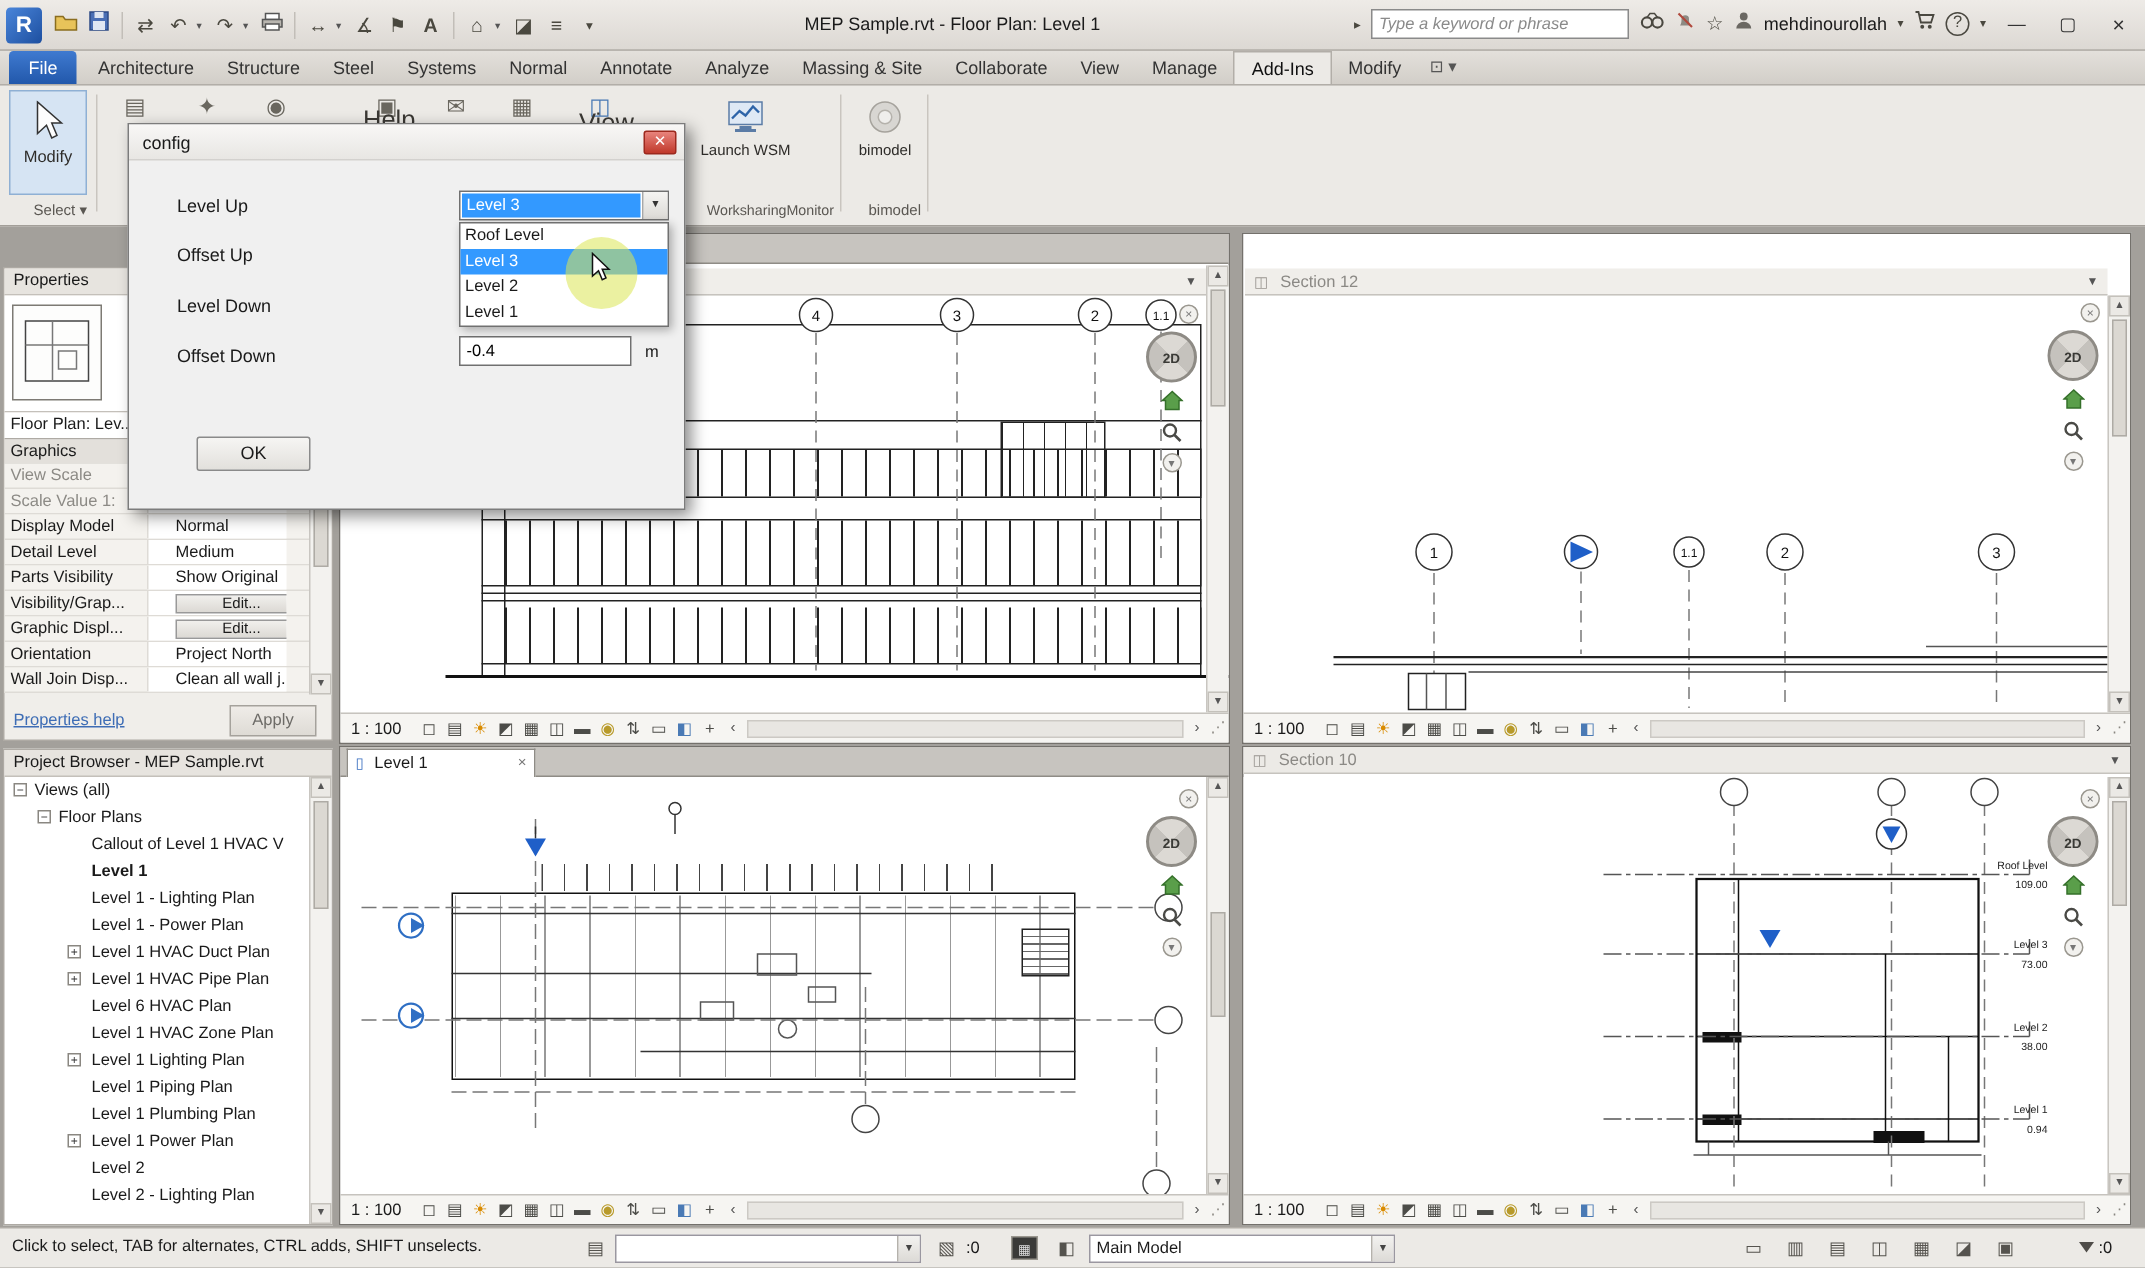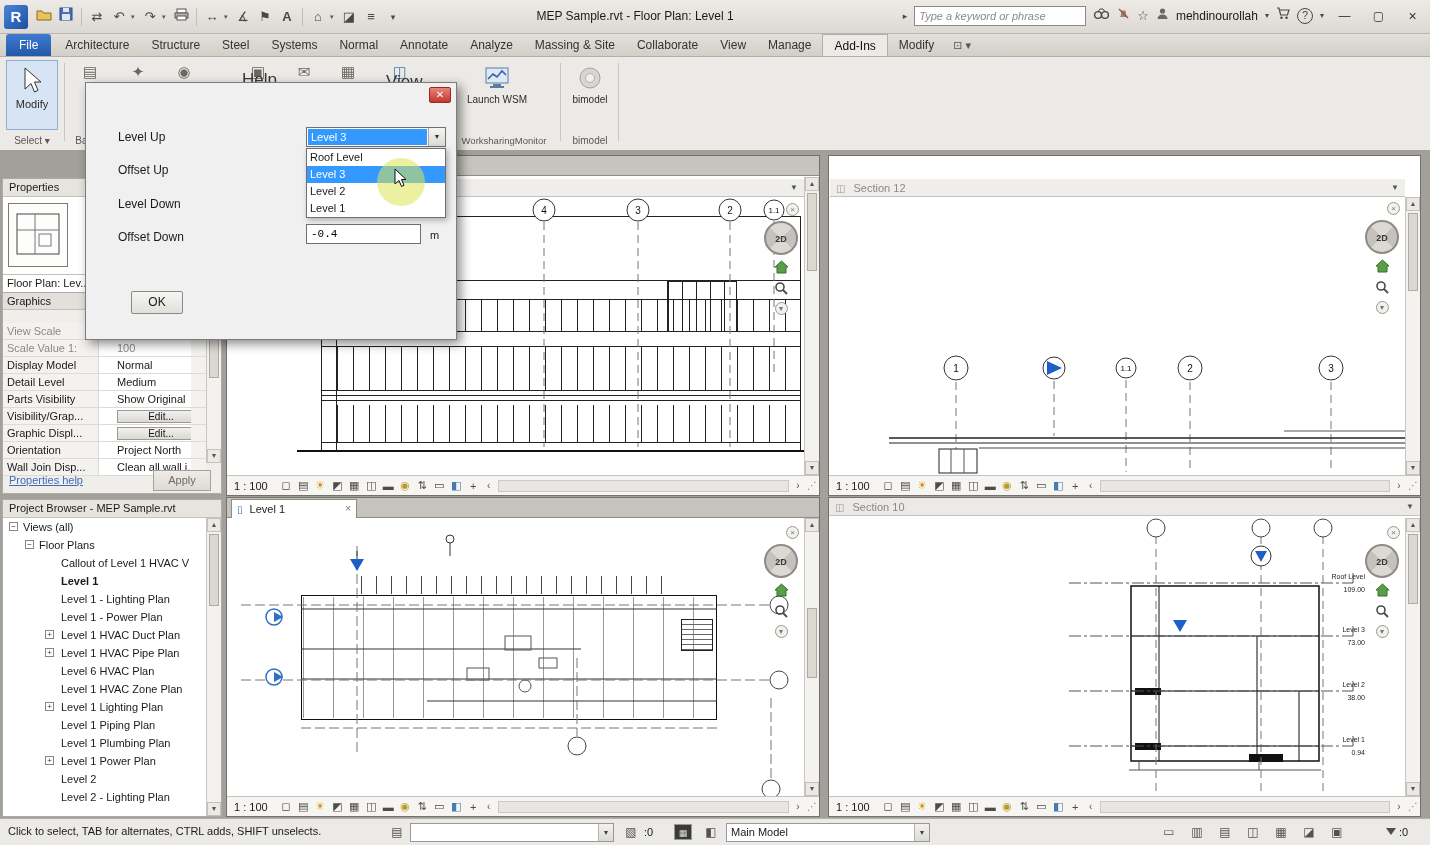--- a/index.html
+++ b/index.html
@@ -23,38 +23,38 @@
 
 #tabrow{left:0;top:34px;width:1430px;height:23px;background:linear-gradient(#e3e0db,#d2cec8);border-bottom:1px solid #b2aea8;display:flex;align-items:flex-end;padding-left:6px}
 .rtab{padding:0 11px;height:22px;line-height:22px;font-size:12px;color:#333;white-space:nowrap}
 .rtab.file{background:linear-gradient(#3f7ad0,#2258ab);color:#fff;border-radius:3px 3px 0 0;margin-right:3px;padding:0 13px}
 .rtab.active{background:#eceae6;border:1px solid #b2aea8;border-bottom:none;color:#111}
 .paneltoggle{margin-left:8px;height:22px;line-height:22px;color:#555;font-size:11px}
 
 #ribbon{left:0;top:57px;width:1430px;height:94px;background:#eceae6;border-bottom:1px solid #a39f99}
 .bigbtn{position:absolute;text-align:center;font-size:11px;color:#2e2c29}
 .bigbtn .bico{display:block;margin:2px auto 1px auto}
-.plabel{position:absolute;top:78px;font-size:10px;color:#5a5752;text-align:center;white-space:nowrap}
+.plabel{position:absolute;top:78px;font-size:10px;color:#5a5752;text-align:right;white-space:nowrap}
 .psep{position:absolute;top:6px;height:78px;width:1px;background:#c9c5bf}
 .ricon{position:absolute;top:3px;width:24px;height:24px;text-align:center;line-height:24px;font-size:15px;color:#6a675f}
 .rfrag{position:absolute;font-size:17px;color:#3a3834}
 
 #dialog{left:85px;top:82px;width:372px;height:258px;background:#f0f0f0;border:1px solid #7c7c7c;box-shadow:4px 4px 10px rgba(0,0,0,.45);z-index:100}
 #dlgtitle{height:24px;background:linear-gradient(#f8f7f6,#e8e6e3);border-bottom:1px solid #d3d1ce;line-height:24px;padding-left:9px;font-size:12px}
 #dlgclose{position:absolute;top:4px;right:5px;width:22px;height:16px;background:linear-gradient(#e8837c,#c0392b);border:1px solid #9c291e;border-radius:2px;color:#fff;font-size:10px;line-height:14px;text-align:center}
 .dlabel{position:absolute;left:32px;font-size:12px;color:#1a1a1a}
 #combo{position:absolute;left:220px;top:44px;width:140px;height:20px;background:#fff;border:1px solid #707070}
 #combo .sel{position:absolute;left:1px;top:1px;right:18px;bottom:1px;background:#3399ff;color:#fff;font-size:11px;line-height:16px;padding-left:3px;white-space:nowrap;overflow:hidden}
 #combo .cbtn{position:absolute;right:0;top:0;width:17px;height:18px;background:linear-gradient(#f5f4f2,#dcdad6);border-left:1px solid #a8a8a8;text-align:center;font-size:7px;line-height:18px;color:#333}
 #ddlist{position:absolute;left:220px;top:65px;width:140px;background:#fff;border:1px solid #707070;box-shadow:2px 2px 6px rgba(0,0,0,.3);z-index:106}
 .ddopt{height:17px;line-height:17px;padding-left:3px;font-size:11px;white-space:nowrap}
 .ddopt.hl{background:#3399ff;color:#fff}
-#offsetin{position:absolute;left:220px;top:141px;width:115px;height:20px;border:1px solid #707070;font-size:11px;padding-left:4px;font-family:Liberation Mono, monospace}
+#offsetin{position:absolute;left:220px;top:141px;width:115px;height:20px;border:1px solid #707070;font-size:11px;padding-left:4px;font-family:Liberation Sans, sans-serif}
 #unitm{position:absolute;left:344px;top:146px;font-size:11px}
-#okbtn{position:absolute;left:45px;top:208px;width:52px;height:23px;background:linear-gradient(#f6f5f3,#e2e0dc);border:1px solid #8a8a8a;border-radius:2px;text-align:center;line-height:21px;font-size:12px}
+#okbtn{position:absolute;left:45px;top:208px;width:76px;height:23px;background:linear-gradient(#f6f5f3,#e2e0dc);border:1px solid #8a8a8a;border-radius:2px;text-align:center;line-height:21px;font-size:12px}
 #hlcircle{left:377px;top:158px;width:48px;height:48px;border-radius:50%;background:rgba(219,229,84,.55);z-index:120}
 
 .lpanel{position:absolute;left:2px;width:220px;background:#f0eeea;border:1px solid #aeaaa4}
 .ptitle{height:18px;background:#e7e4df;border-bottom:1px solid #c4c0ba;font-size:11px;line-height:17px;padding-left:6px;white-space:nowrap;overflow:hidden}
 .prow{position:relative;height:17px;border-bottom:1px solid #dedbd6;font-size:11px;background:#f4f2ee}
 .prow .pl{position:absolute;left:4px;top:2px;width:90px;white-space:nowrap;overflow:hidden}
 .prow .pv{position:absolute;left:95px;right:15px;top:0;bottom:0;background:#fff;border-left:1px solid #dedbd6;padding:2px 0 0 18px;white-space:nowrap;overflow:hidden}
 .dis{color:#8c8a85}
 .editbtn{display:inline-block;width:88px;height:13px;background:linear-gradient(#f1f0ed,#dcd9d4);border:1px solid #999;font-size:10px;line-height:11px;text-align:center}
 .helplink{position:absolute;left:6px;top:295px;font-size:11px;color:#3e6db5;text-decoration:underline}
@@ -241,21 +241,21 @@
           <line x1="26" y1="10" x2="26" y2="50" stroke="#777"></line>
           <rect x="30" y="30" width="12" height="12" fill="none" stroke="#777"></rect>
         </svg>
     </div>
   </div>
   <div class="abs" style="left:0;top:96px;width:218px;height:18px;background:#fff;border-bottom:1px solid #aeaaa4;font-size:11px;line-height:17px;padding-left:4px">
     <span>Floor Plan: Lev...</span>
     <span class="abs" style="right:4px;top:0;font-size:8px;color:#555">▾</span>
   </div>
   <div class="abs" style="left:0;top:114px;width:218px;height:17px;background:#e3e0db;border-bottom:1px solid #c4c0ba;font-size:11px;line-height:16px;padding-left:4px">Graphics</div>
-  <div class="abs" style="left:0;top:144px;width:203px">
+  <div class="abs" style="left:0;top:130px;width:203px">
     <div class="prow">
         <span class="pl dis">View Scale</span>
         <span class="pv"></span>
       </div>
     <div class="prow">
         <span class="pl dis">Scale Value    1:</span>
         <span class="pv dis">100</span>
       </div>
     <div class="prow">
         <span class="pl">Display Model</span>
@@ -706,20 +706,21 @@
       <span class="vicon" style="color:#4a7ab5">◧</span>
       <span class="vicon">+</span>
     <span class="hsa">‹</span>
     <span class="hst"></span>
     <span class="hsa">›</span>
     <span class="grip">⋰</span>
   </div>
 </div>
 
 <div class="abs" id="dialog">
+  <div id="dlgtitle"><span>config</span></div>
   <div id="dlgclose">✕</div>
   <span class="dlabel" style="top:47px">Level Up</span>
   <span class="dlabel" style="top:80px">Offset Up</span>
   <span class="dlabel" style="top:114px">Level Down</span>
   <span class="dlabel" style="top:147px">Offset Down</span>
   <div id="combo">
     <span class="sel">Level 3</span>
     <span class="cbtn">▼</span>
   </div>
   <div id="ddlist">

